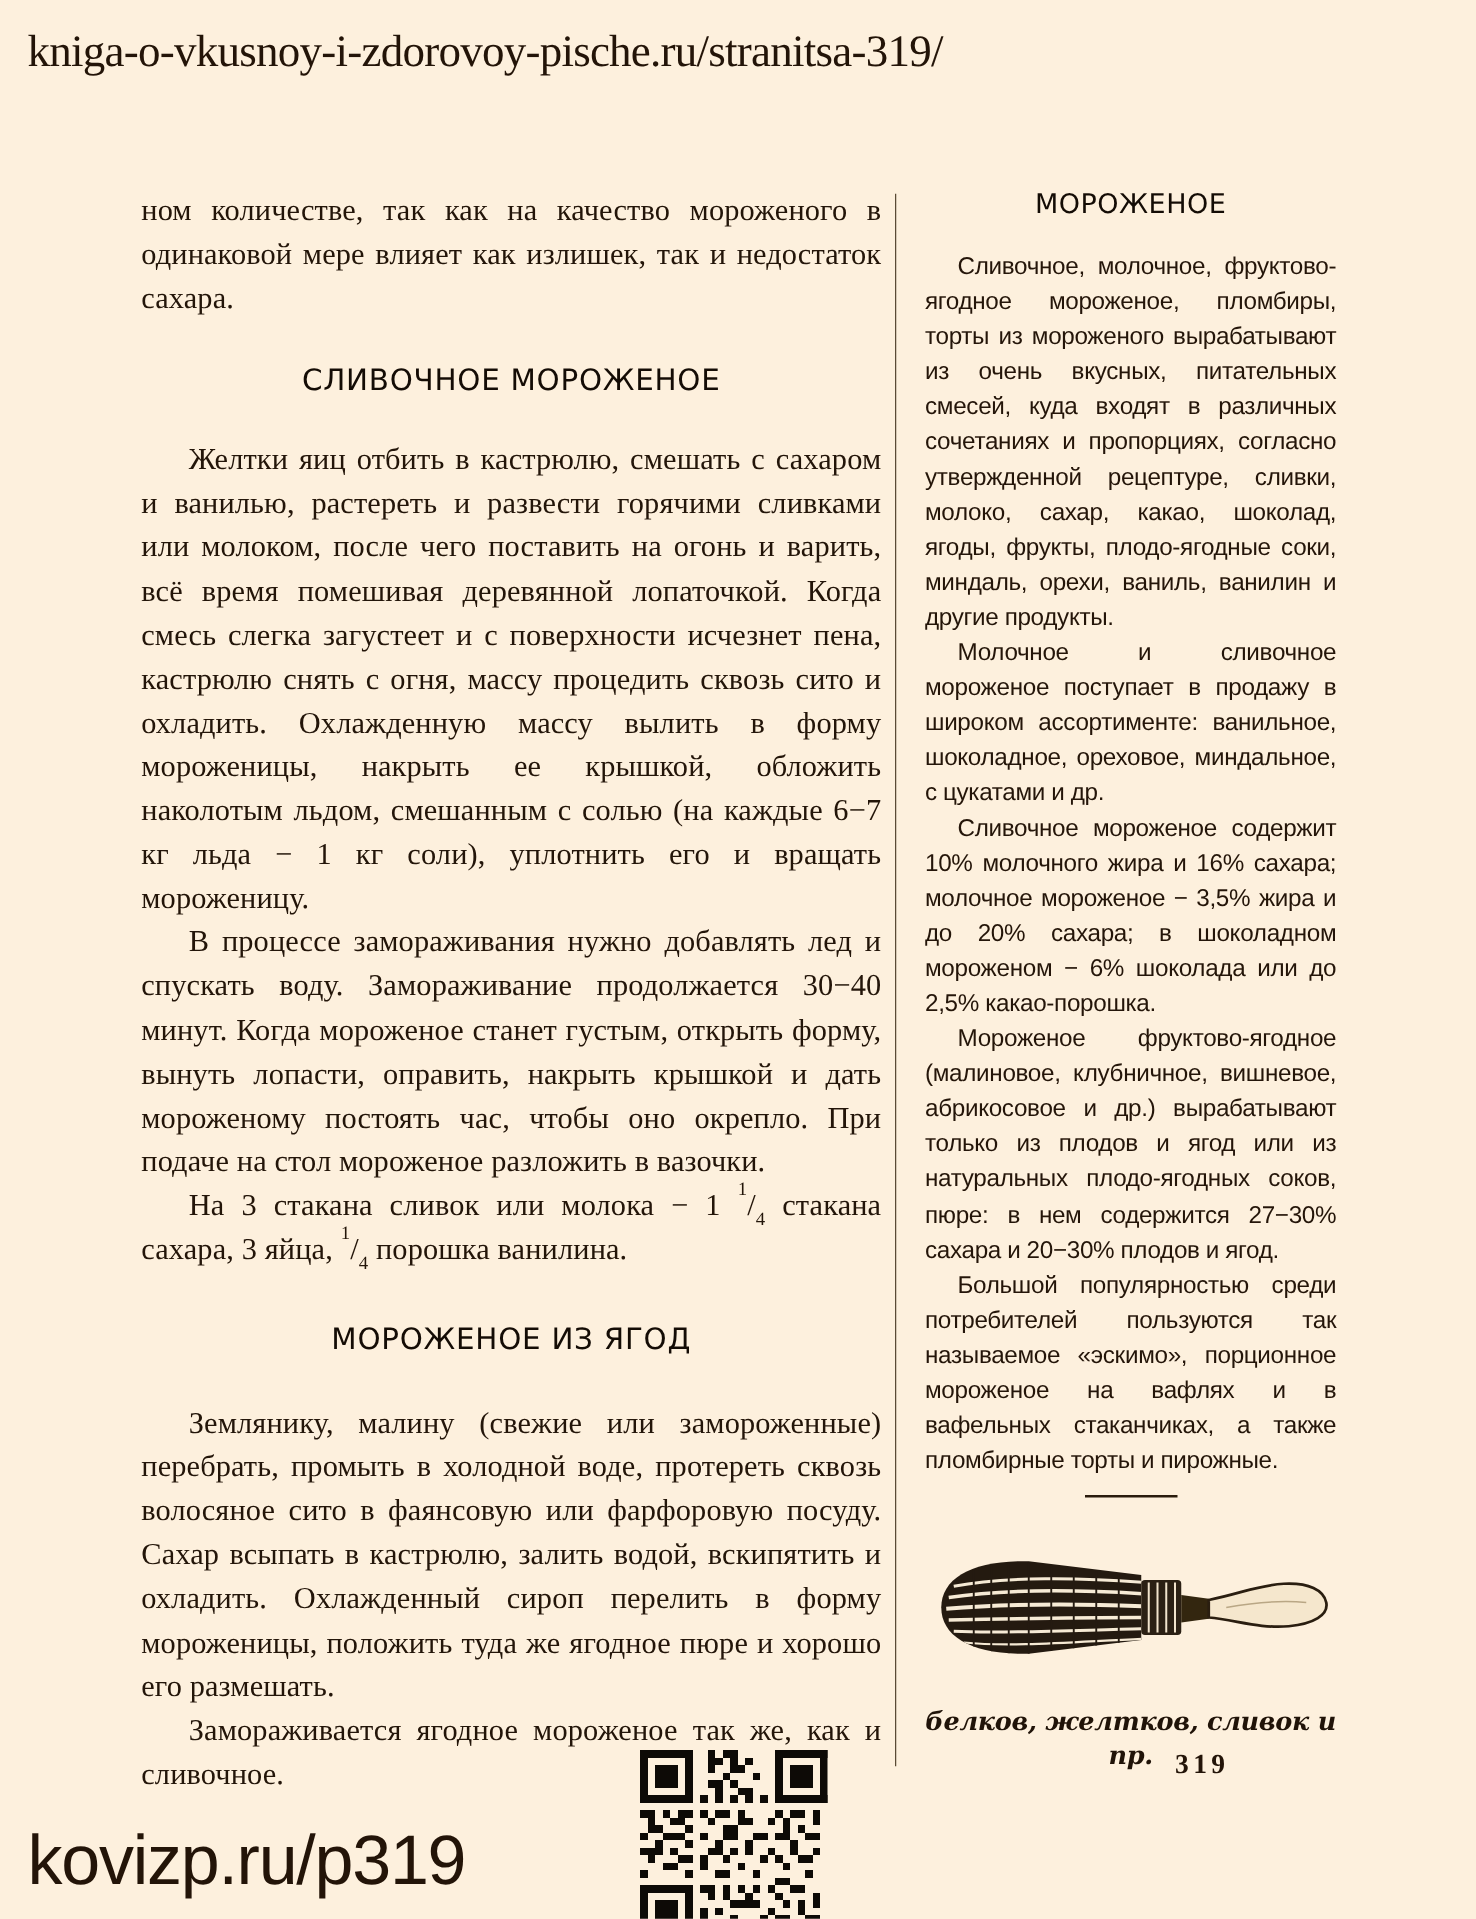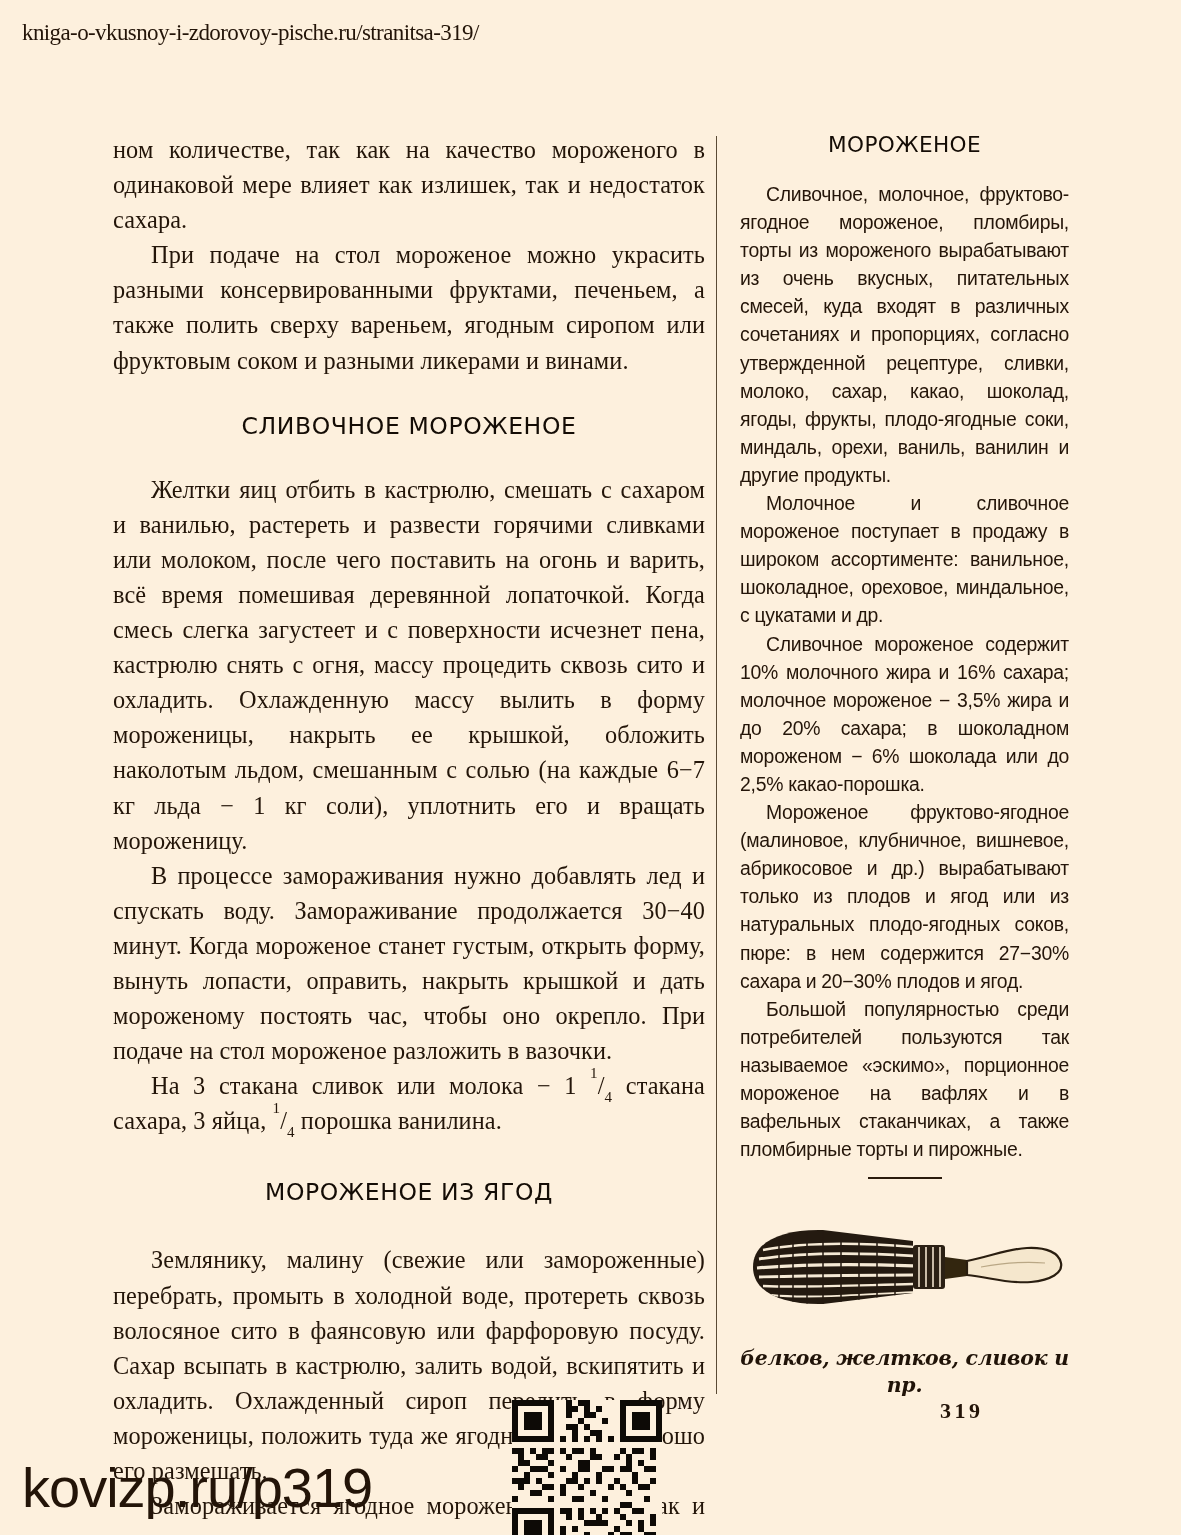--- a/index.html
+++ b/index.html
@@ -16,31 +16,31 @@
     position: relative;
     overflow: hidden;
   }
 
   
   .header-url {
     position: absolute;
     left: 22px;
     top: 20px;
     font-family: "Liberation Serif", "DejaVu Serif", serif;
-    font-size: 23px;
+    font-size: 36px;
     letter-spacing: -0.6px;
     color: #231408;
     white-space: nowrap;
   }
 
   
   .page {
     position: absolute;
     left: 0;
-    top: 120px;
+    top: 139px;
     width: 963px;
     height: 1270px;
   }
 
   .col-divider {
     position: absolute;
     left: 716px;
     top: 16px;
     width: 1px;
     height: 1258px;
@@ -176,21 +176,20 @@
 
 <div class="header-url">kniga-o-vkusnoy-i-zdorovoy-pische.ru/stranitsa-319/</div>
 
 <div class="page">
 
   <div class="col-divider"></div>
 
   <div class="col-left">
 
     <p class="noindent">ном количестве, так как на качество мороженого в одинаковой мере влияет как излишек, так и недостаток сахара.</p>
-    <p>При подаче на стол мороженое можно украсить разными консервированными фруктами, печеньем, а также полить сверху вареньем, ягодным сиропом или фруктовым соком и разными ликерами и винами.</p>
 
     <div class="sp-before-title"></div>
     <h2 class="sec-title">СЛИВОЧНОЕ МОРОЖЕНОЕ</h2>
     <div class="sp-after-title"></div>
 
     <p>Желтки яиц отбить в кастрюлю, смешать с сахаром и ванилью, растереть и развести горячими сливками или молоком, после чего поставить на огонь и варить, всё время помешивая деревянной лопаточкой. Когда смесь слегка загустеет и с поверхности исчезнет пена, кастрюлю снять с огня, массу процедить сквозь сито и охладить. Охлажденную массу вылить в форму мороженицы, накрыть ее крышкой, обложить наколотым льдом, смешанным с солью (на каждые 6−7 кг льда − 1 кг соли), уплотнить его и вращать мороженицу.</p>
     <p>В процессе замораживания нужно добавлять лед и спускать воду. Замораживание продолжается 30−40 минут. Когда мороженое станет густым, открыть форму, вынуть лопасти, оправить, накрыть крышкой и дать мороженому постоять час, чтобы оно окрепло. При подаче на стол мороженое разложить в вазочки.</p>
     <p>
       <span>На 3 стакана сливок или молока − 1&nbsp;</span><span class="frac"><sup>1</sup><span class="slash">/</span><sub>4</sub></span><span> стакана сахара, 3 яйца, </span><span class="frac"><sup>1</sup><span class="slash">/</span><sub>4</sub></span><span> порошка ванилина.</span>
     </p>

